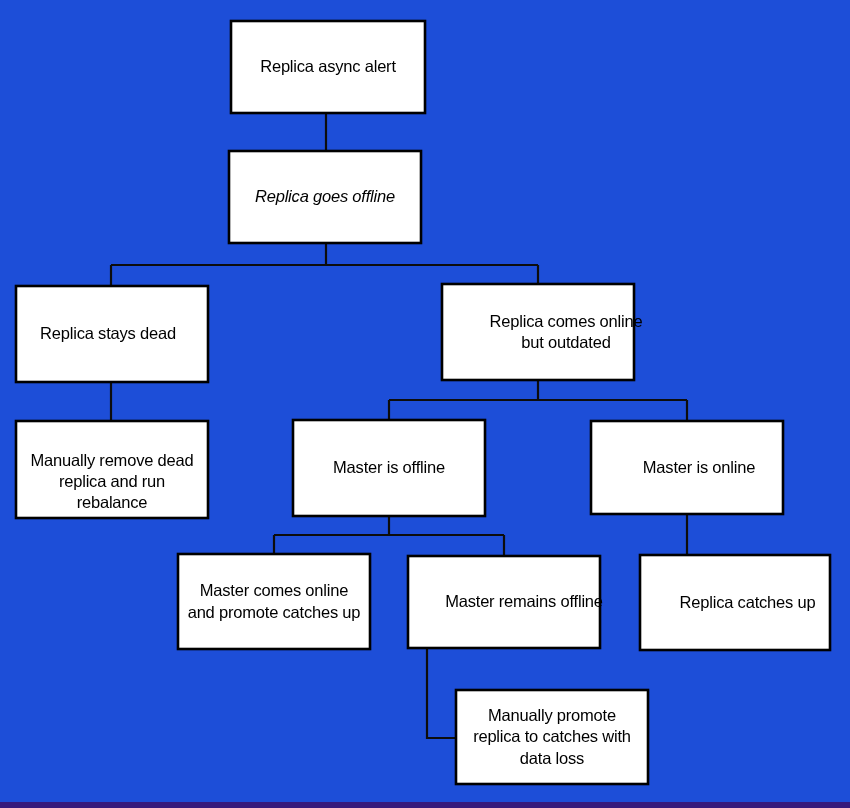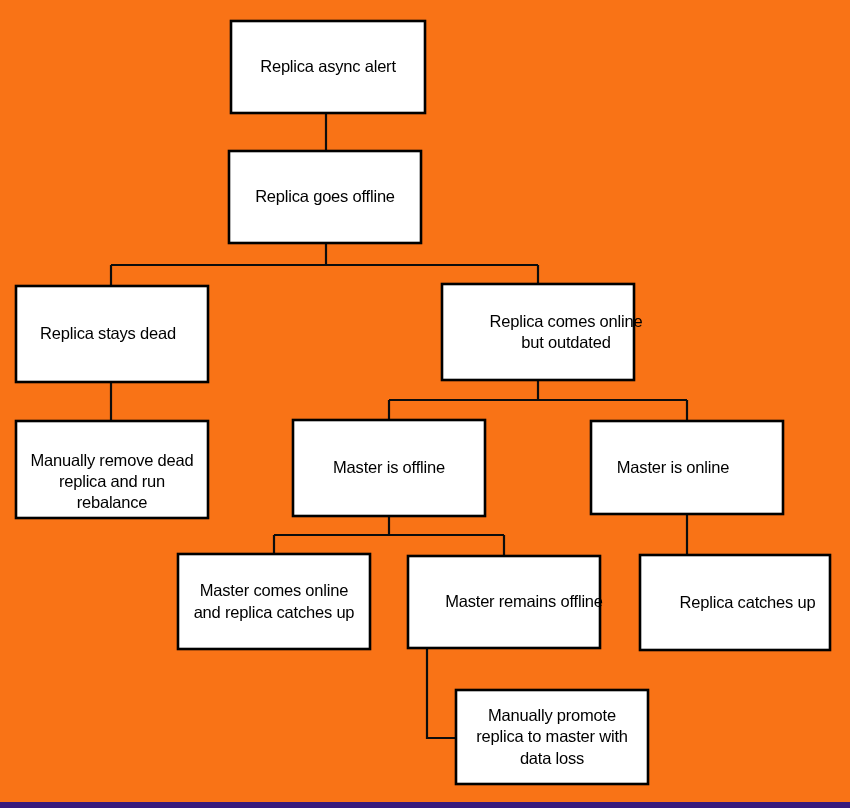--- a/index.html
+++ b/index.html
@@ -10,21 +10,21 @@
   body {
     width: 850px;
     height: 808px;
     font-family: "Liberation Sans", sans-serif;
     overflow: hidden;
   }
   #flowchart-root {
     position: relative;
     width: 850px;
     height: 808px;
-    background: #f97316;
+    background: #1d4ed8;
   }
   #flow-svg {
     position: absolute;
     top: 0;
     left: 0;
     width: 850px;
     height: 808px;
     display: block;
   }
   .node-rect {
@@ -95,33 +95,33 @@
         <rect class="node-rect" x="591" y="421" width="192" height="93" fill="#ffffff" stroke="#000000"></rect>
         <rect class="node-rect" x="178" y="554" width="192" height="95" fill="#ffffff" stroke="#000000"></rect>
         <rect class="node-rect" x="408" y="556" width="192" height="92" fill="#ffffff" stroke="#000000"></rect>
         <rect class="node-rect" x="640" y="555" width="190" height="95" fill="#ffffff" stroke="#000000"></rect>
         <rect class="node-rect" x="456" y="690" width="192" height="94" fill="#ffffff" stroke="#000000"></rect>
       </g>
   </svg>
 
   <div id="label-layer">
       <div class="node-label" style="left: 231px; top: 21px; width: 194px; height: 92px;">Replica async alert</div>
-      <div class="node-label" style="left: 229px; top: 151px; width: 192px; height: 92px;">Replica goes offline</div>
+      <div class="node-label" style="left: 229px; top: 151px; width: 192px; height: 92px; font-style: italic;">Replica goes offline</div>
       <div class="node-label" style="left: 12px; top: 286px; width: 192px; height: 96px;">Replica stays dead</div>
       <div class="node-label" style="left: 442px; top: 284px; width: 192px; height: 96px; padding-left: 28px;">Replica comes online
 but outdated</div>
       <div class="node-label" style="left: 16px; top: 421px; width: 192px; height: 121px;">Manually remove dead
 replica and run
 rebalance</div>
       <div class="node-label" style="left: 293px; top: 420px; width: 192px; height: 96px; border-radius: 6px;">Master is offline</div>
-      <div class="node-label" style="left: 591px; top: 421px; width: 164px; height: 93px;">Master is online</div>
+      <div class="node-label" style="left: 617px; top: 421px; width: 164px; height: 93px;">Master is online</div>
       <div class="node-label" style="left: 178px; top: 554px; width: 192px; height: 95px;">Master comes online
-and replica catches up</div>
+and promote catches up</div>
       <div class="node-label" style="left: 428px; top: 556px; width: 192px; height: 92px;">Master remains offline</div>
       <div class="node-label" style="left: 640px; top: 555px; width: 215px; height: 95px;">Replica catches up</div>
       <div class="node-label" style="left: 456px; top: 690px; width: 192px; height: 94px;">Manually promote
-replica to master with
+replica to catches with
 data loss</div>
     </div>
 
   <div id="bottom-bar" style="background: rgb(55, 26, 124);"></div>
 
 </div>
 
 </body></html>

